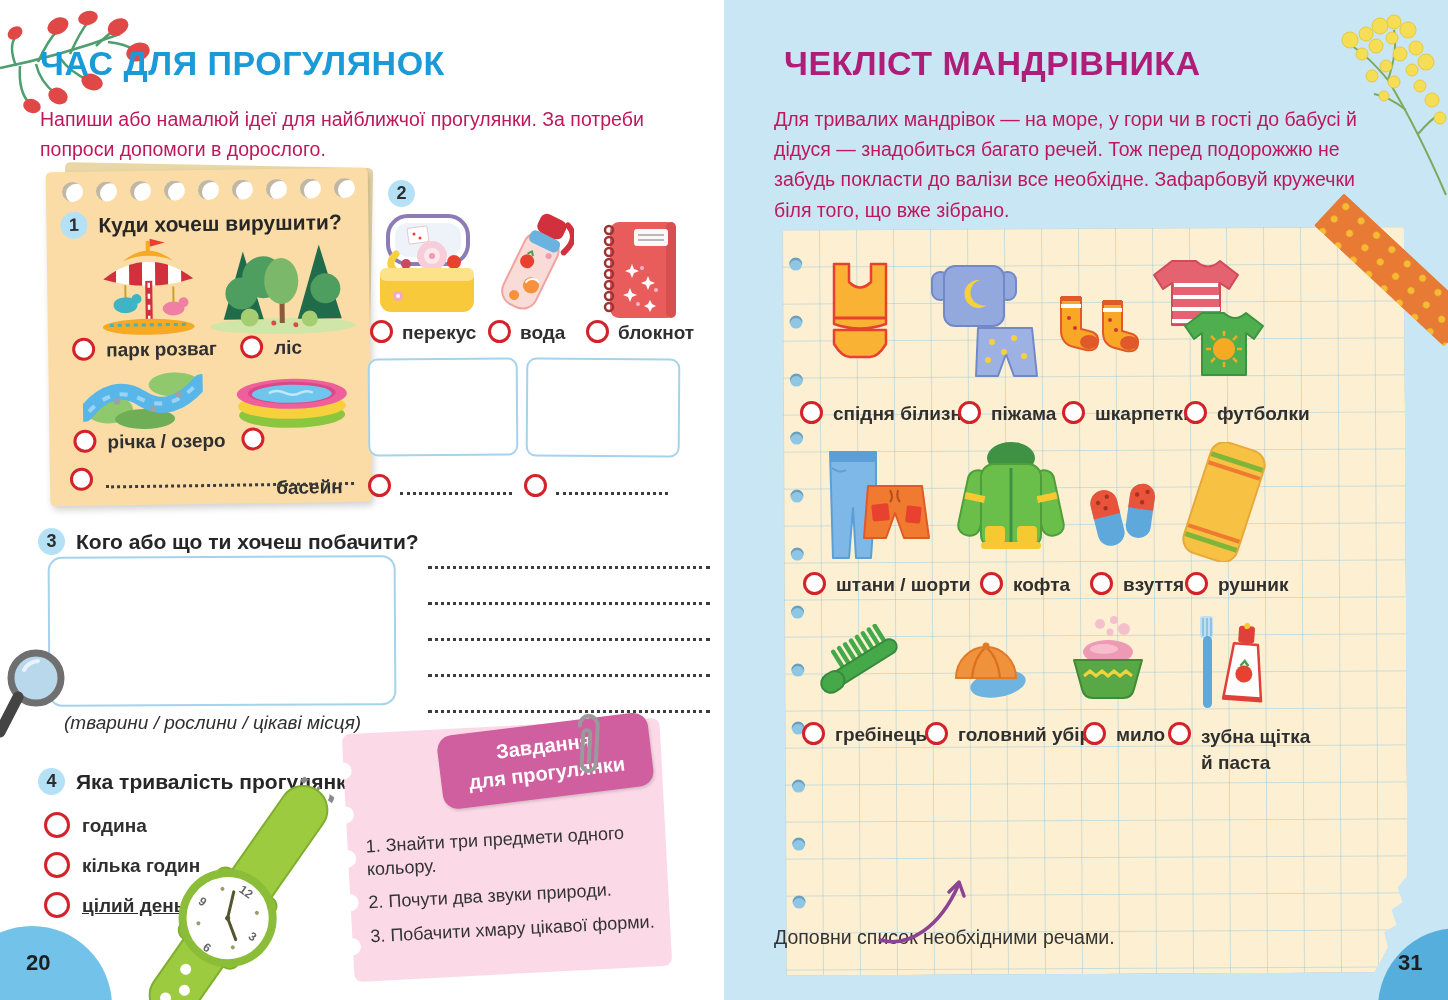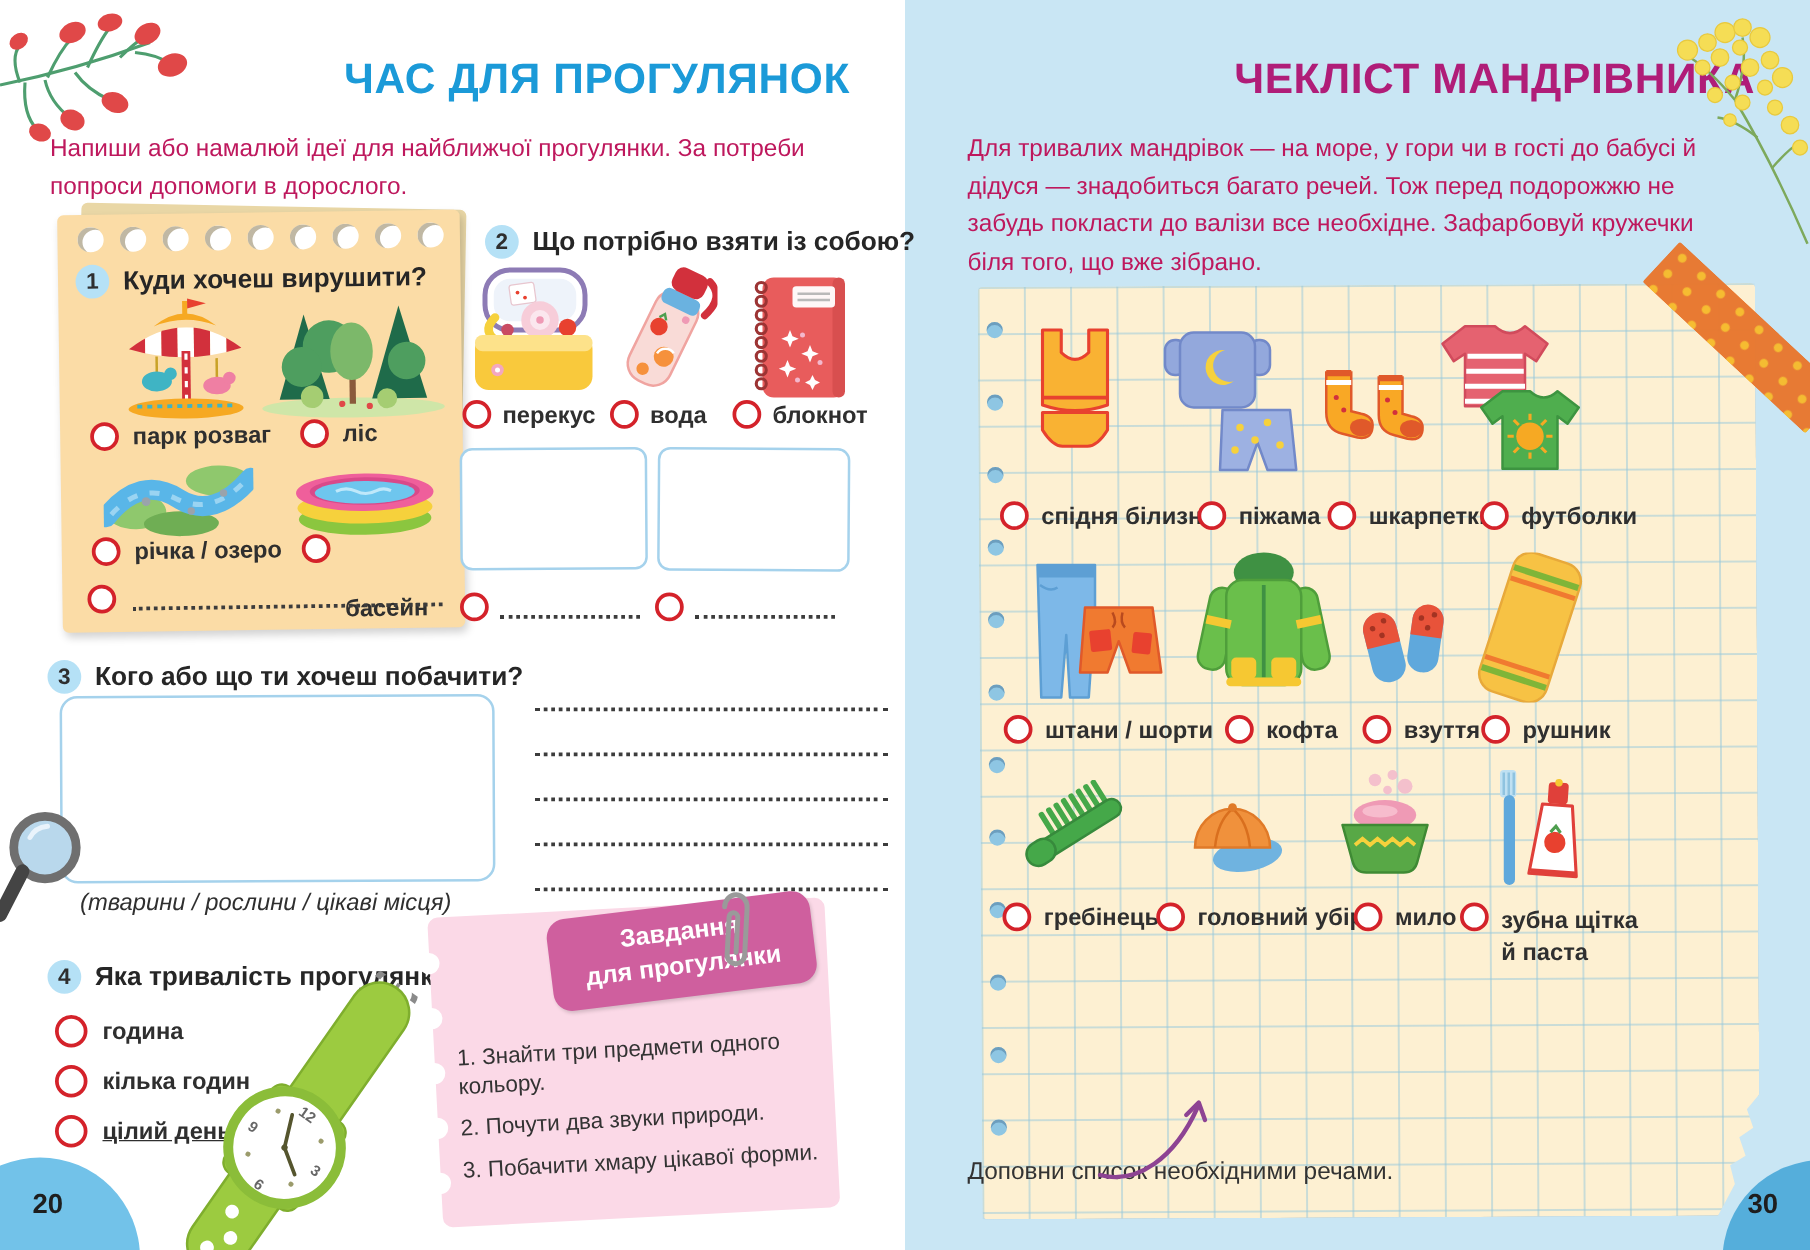--- a/index.html
+++ b/index.html
@@ -1,20 +1,20 @@
 <!DOCTYPE html>
 <html><head>
 <meta charset="utf-8">
 <style>
   html,body{margin:0;padding:0;background:#888;}
   #stage{position:relative;width:1448px;height:1000px;background:#ffffff;overflow:hidden;
          font-family:"Liberation Sans","DejaVu Sans",sans-serif;}
   .abs{position:absolute;}
   .right-bg{position:absolute;left:724px;top:0;width:724px;height:1000px;background:#c9e6f4;}
-  .ptitle{position:absolute;font-size:34px;font-weight:700;letter-spacing:.5px;text-align:right;white-space:nowrap;}
+  .ptitle{position:absolute;font-size:34px;font-weight:700;letter-spacing:.5px;text-align:left;white-space:nowrap;}
   .para{position:absolute;font-size:19.5px;line-height:1.55;color:#be185d;font-weight:500;}
   .badge{position:absolute;width:27px;height:27px;border-radius:50%;background:#b5e1f6;color:#2e2e2e;
          font-weight:700;font-size:18px;text-align:center;line-height:27px;}
   .hdr{position:absolute;font-size:21px;font-weight:700;color:#262626;white-space:nowrap;}
   .cb{position:absolute;width:23px;height:23px;border:3px solid #d4222a;border-radius:50%;background:#fff;box-sizing:border-box;}
   .lbl{position:absolute;font-size:19px;font-weight:600;color:#2f2f2f;white-space:nowrap;}
   .dots{position:absolute;height:0;border-bottom:3.5px dotted #3c3c3c;}
   .sketch{position:absolute;background:#fff;border:2.5px solid #a5d2ec;border-radius:10px;box-sizing:border-box;}
   .pad-left-back{position:absolute;left:62px;top:165px;width:308px;height:332px;background:#e9d7a6;border-radius:5px;transform:rotate(1.1deg);}
   .pad-left{position:absolute;left:48px;top:170px;width:322px;height:334px;background:#fbdca6;border-radius:5px;
@@ -163,21 +163,20 @@
     <div class="cb" style="left:24px;top:258px;"></div>
     <div class="lbl" style="left:58px;top:260px;">річка / озеро</div>
     <div class="cb" style="left:192px;top:258px;"></div>
     <div class="lbl" style="left:226px;top:260px;margin-top:48px;">басейн</div>
 
     <div class="cb" style="left:20px;top:296px;"></div>
     <div class="dots" style="left:56px;top:314px;width:248px;"></div>
   </div>
 
   <div class="badge" style="left:388px;top:180px;">2</div>
-  <div class="hdr" style="left:426px;top:182px;">Що потрібно взяти із собою?</div>
 
   <svg class="abs" style="left:372px;top:212px" width="110" height="106" viewBox="0 0 110 106">
     <rect x="16" y="4" width="80" height="48" rx="20" fill="#fff" stroke="#8d7bb5" stroke-width="4"></rect>
     <rect x="23" y="11" width="66" height="34" rx="13" fill="#eef3fa"></rect>
     <rect x="36" y="15" width="20" height="16" rx="2" fill="#fff" stroke="#e8c6cf" transform="rotate(-8 46 23)"></rect>
     <circle cx="42" cy="22" r="1.5" fill="#e8412f"></circle>
       <circle cx="48" cy="26" r="1.5" fill="#e8412f"></circle>
     <path d="M24,42 q-12,12 4,20" stroke="#f6d13c" stroke-width="7" fill="none" stroke-linecap="round"></path>
     <circle cx="60" cy="44" r="15" fill="#f7cdd9"></circle>
       <circle cx="60" cy="44" r="8" fill="#fbe7ee"></circle>
@@ -559,14 +558,14 @@
   <div class="cb" style="left:1168px;top:722px;"></div>
   <div class="lbl cell-lbl-wrap" style="left:1201px;top:724px;">зубна щітка й паста</div>
 
   <div class="footer-note" style="left:774px;top:926px;">Доповни список необхідними речами.</div>
   <svg class="abs" style="left:876px;top:870px" width="104" height="80" viewBox="0 0 104 80">
     <path d="M4,70 C34,78 64,56 82,16" stroke="#8d4393" stroke-width="3.5" fill="none" stroke-linecap="round"></path>
     <path d="M73,22 L83,12 L88,26" stroke="#8d4393" stroke-width="3.5" fill="none" stroke-linecap="round" stroke-linejoin="round"></path>
   </svg>
 
   <div class="pagecircle" style="left:1378px;top:928px;background:#55aedb;"></div>
-  <div class="pagenum" style="left:1398px;top:950px;">30</div>
+  <div class="pagenum" style="left:1398px;top:950px;">31</div>
 </div>
 
 </body></html>

